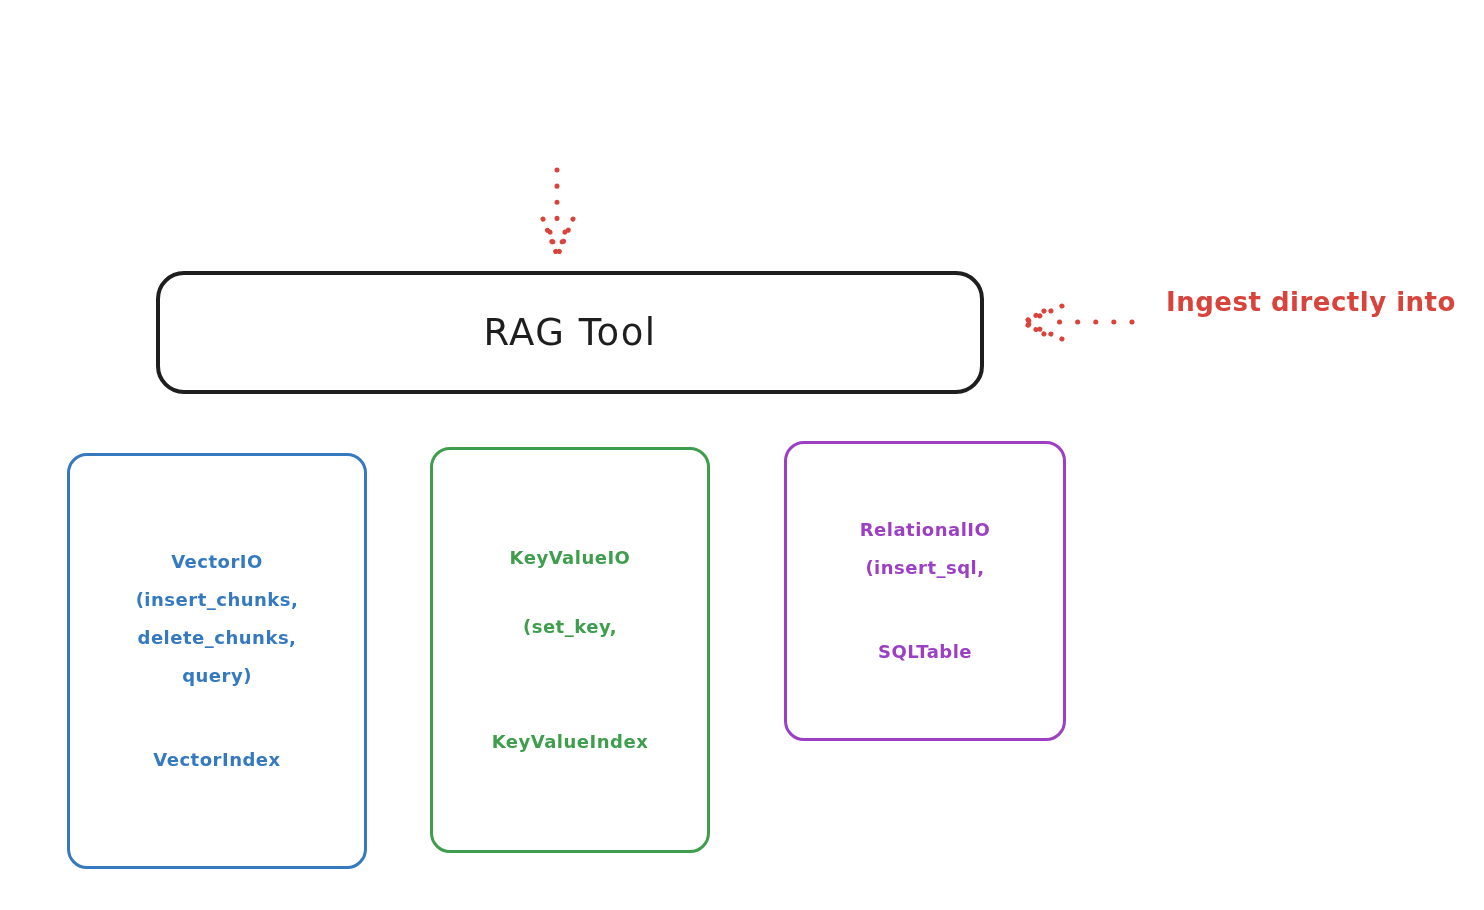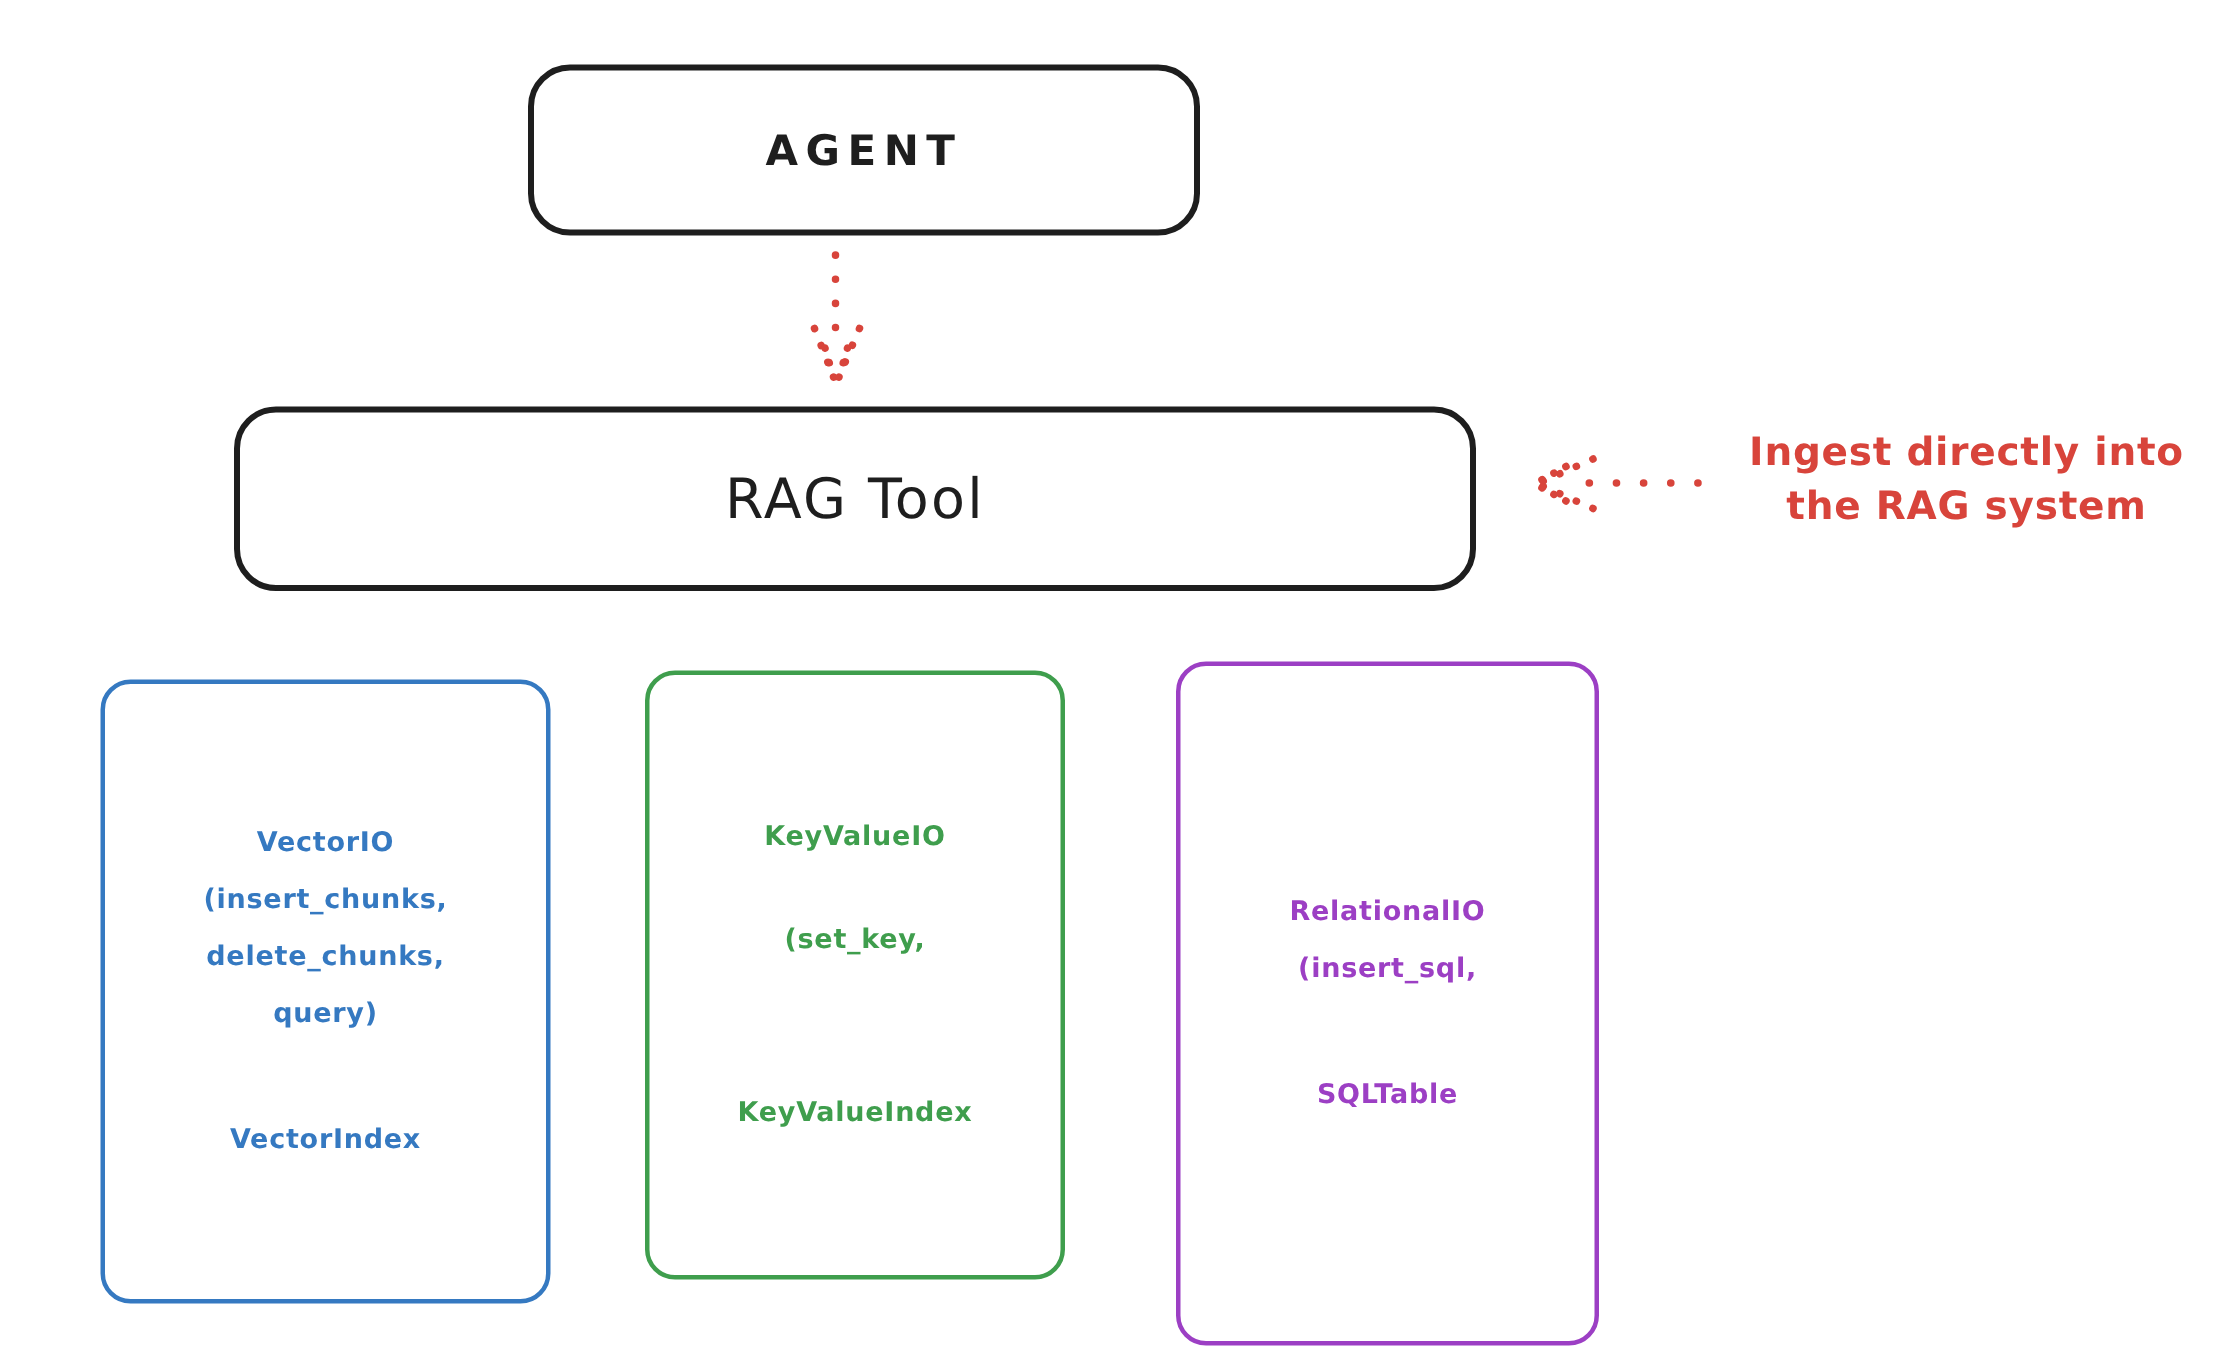--- a/index.html
+++ b/index.html
@@ -64,21 +64,21 @@
   }
   .io-green {
     left: 430px; top: 447px;
     width: 280px; height: 406px;
     border: 3.5px solid #3f9e4d;
     color: #3f9e4d;
     gap: 31px;
   }
   .io-purple {
     left: 784px; top: 441px;
-    width: 282px; height: 456px;
+    width: 282px; height: 300px;
     border: 3.5px solid #9c3fc4;
     color: #9c3fc4;
   }
   .index-label {
     margin-top: 46px;
   }
   .annotation {
     position: absolute;
     left: 1138px; top: 284px;
     width: 346px;
@@ -95,23 +95,20 @@
     width: 1484px;
     height: 910px;
     pointer-events: none;
   }
 </style>
 </head>
 <body>
 
 <div class="canvas">
 
-  <div class="box box-black agent-box">
-    <span class="agent-label">AGENT</span>
-  </div>
 
   <div class="box box-black rag-box">
     <span class="rag-label">RAG Tool</span>
   </div>
 
   <svg class="arrow-layer" viewBox="0 0 1484 910" xmlns="http://www.w3.org/2000/svg">
 
     <g stroke="#d8443b" stroke-width="5" fill="none" stroke-linecap="round">
       <line x1="557" y1="170" x2="557" y2="232" stroke-dasharray="0.1 16"></line>
       <line x1="543" y1="219" x2="556" y2="252" stroke-dasharray="0.1 12"></line>
@@ -124,21 +121,20 @@
       <line x1="1132" y1="322" x2="1058" y2="322" stroke-dasharray="0.1 18"></line>
       <line x1="1062" y1="306" x2="1026" y2="322" stroke-dasharray="0.1 12"></line>
       <line x1="1062" y1="339" x2="1026" y2="323" stroke-dasharray="0.1 12"></line>
       <line x1="1044" y1="311" x2="1024" y2="322" stroke-dasharray="0.1 9"></line>
       <line x1="1044" y1="334" x2="1024" y2="323" stroke-dasharray="0.1 9"></line>
     </g>
   </svg>
 
   <div class="annotation">
     <div>Ingest directly into</div>
-    <div>the RAG system</div>
   </div>
 
   <div class="box io-box io-blue">
     <div>VectorIO</div>
     <div>(insert_chunks,</div>
     <div>delete_chunks,</div>
     <div>query)</div>
     <div class="index-label">VectorIndex</div>
   </div>
 

